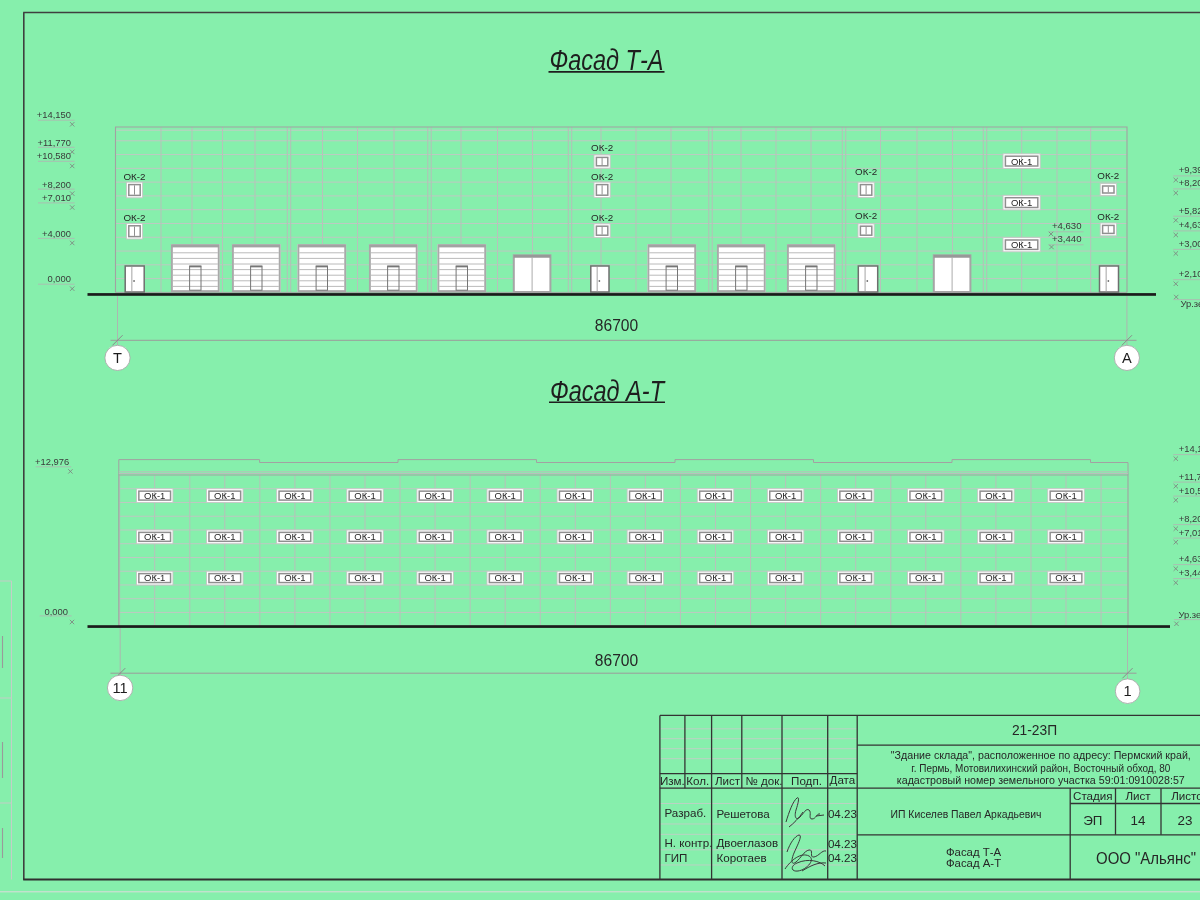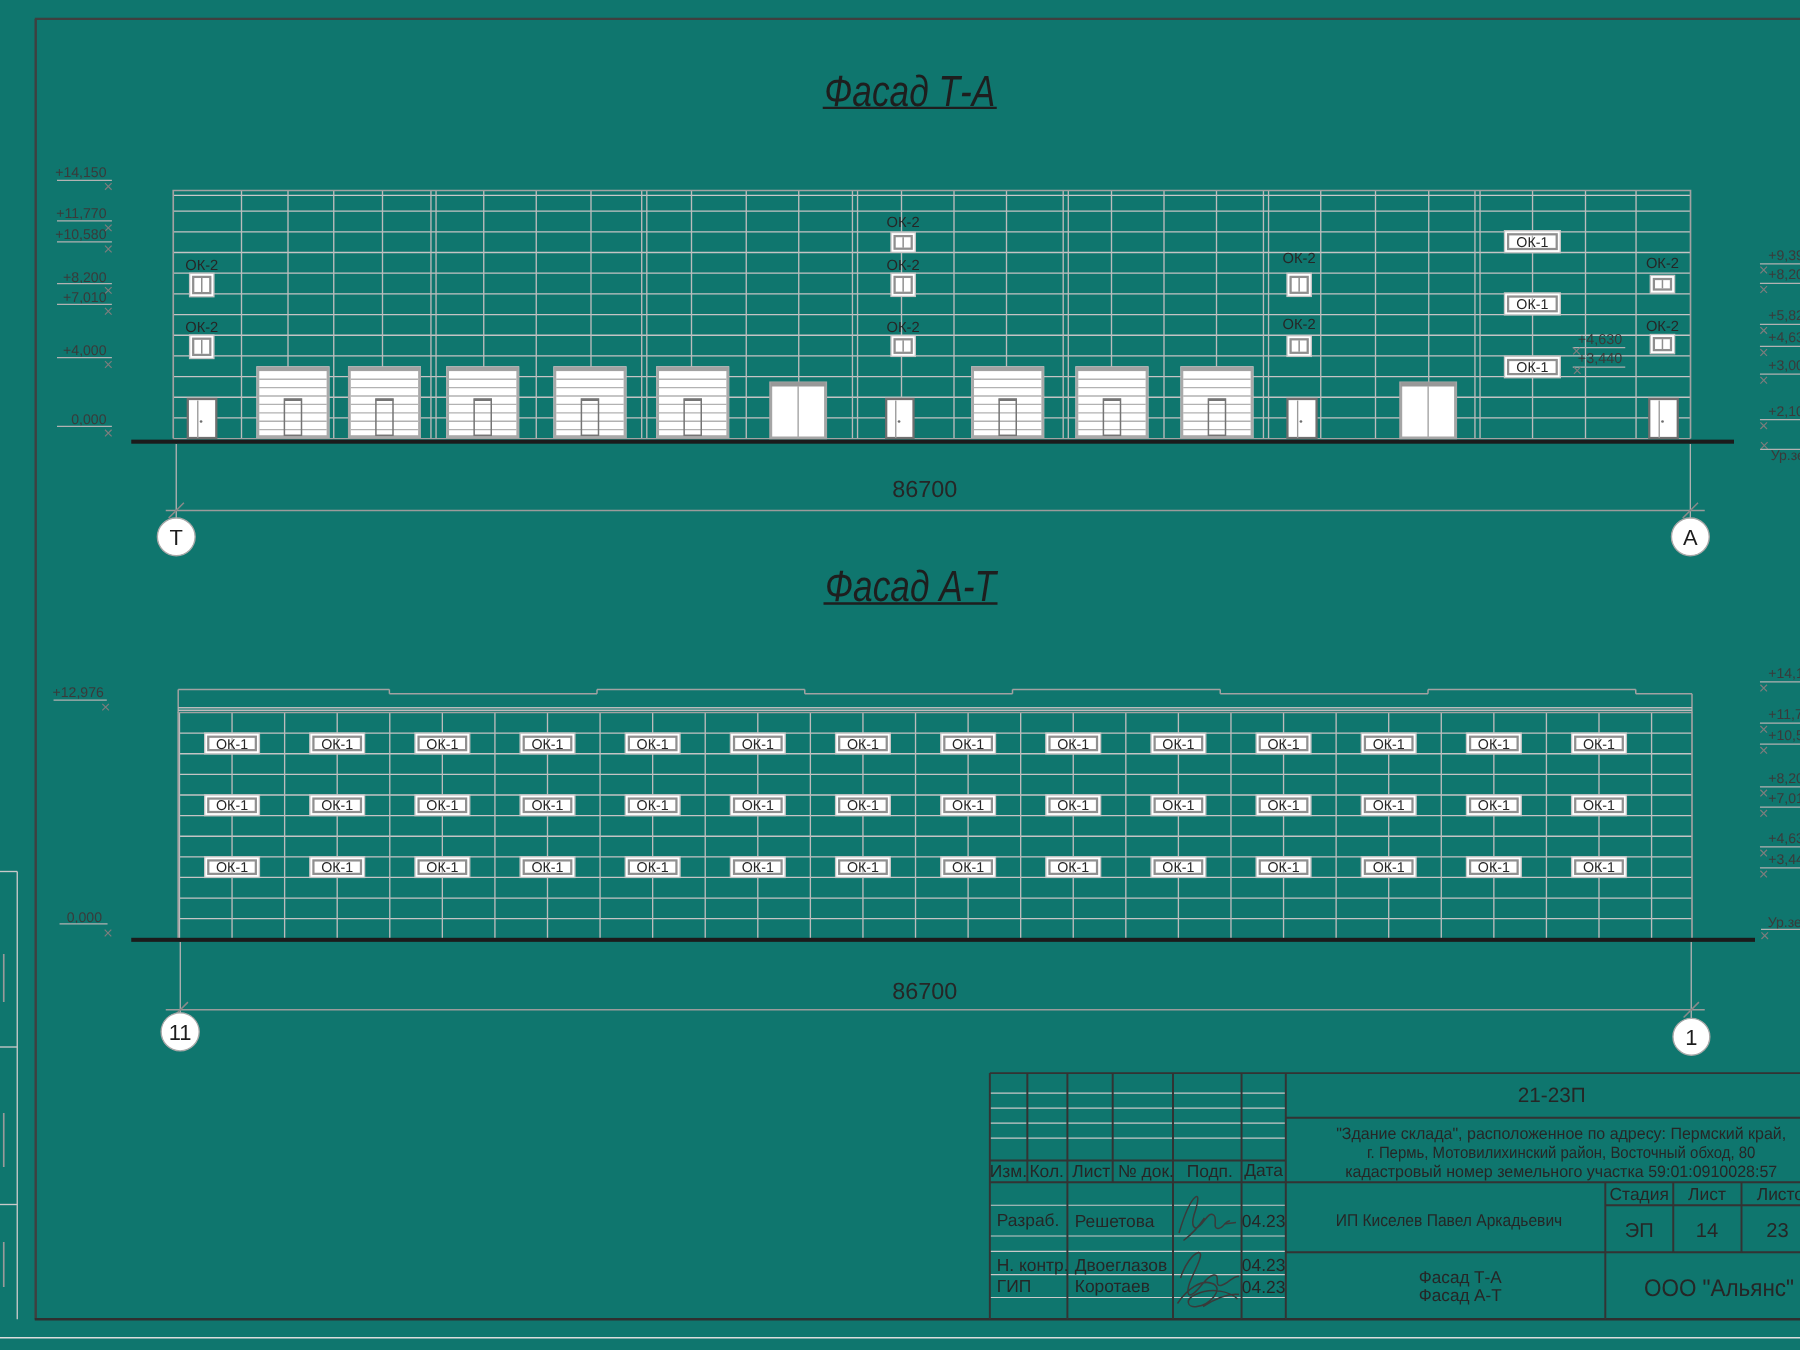--- a/index.html
+++ b/index.html
@@ -1,16 +1,16 @@
 <!DOCTYPE html>
 <html><head>
 <meta charset="utf-8">
 <style>
   html,body { margin:0; padding:0; background:#ffffff; }
-  #sheet { position:relative; width:1200px; height:900px; overflow:hidden; background:#0f766e; }
+  #sheet { position:relative; width:1200px; height:900px; overflow:hidden; background:#86efac; }
   svg { display:block; }
   text { font-family:"Liberation Sans", sans-serif; }
 </style>
 </head>
 <body>
 <div id="sheet">
 <svg width="1200" height="900" viewBox="0 0 1200 900" xmlns="http://www.w3.org/2000/svg">
 
 <line x1="23.2" y1="12.6" x2="1200" y2="12.6" stroke="#3f3f3f" stroke-width="1.5"></line>
 

